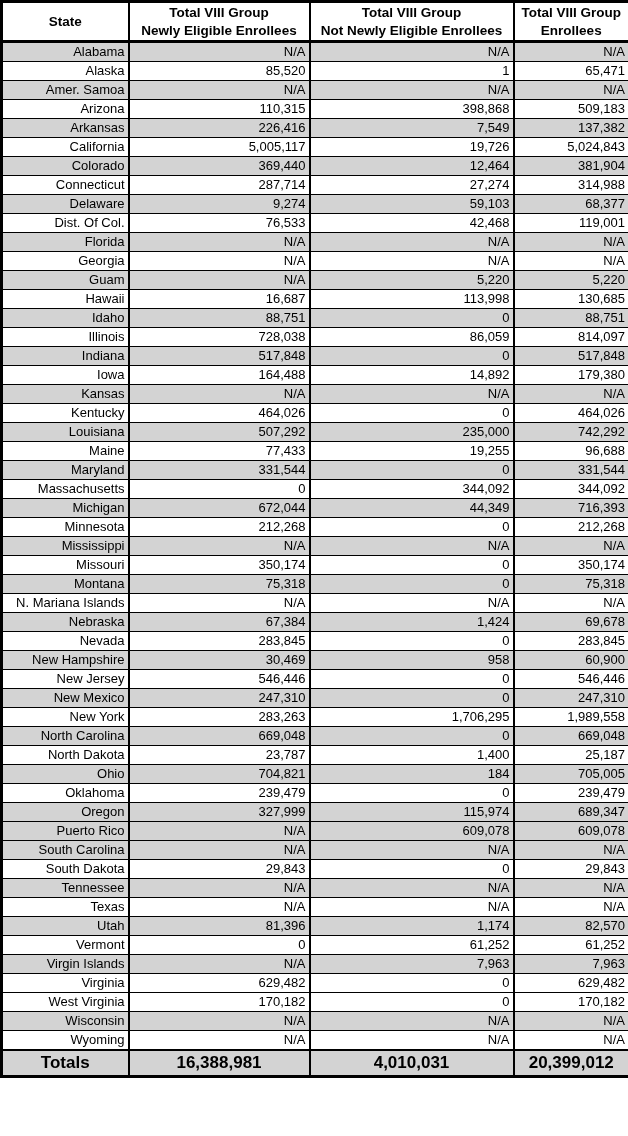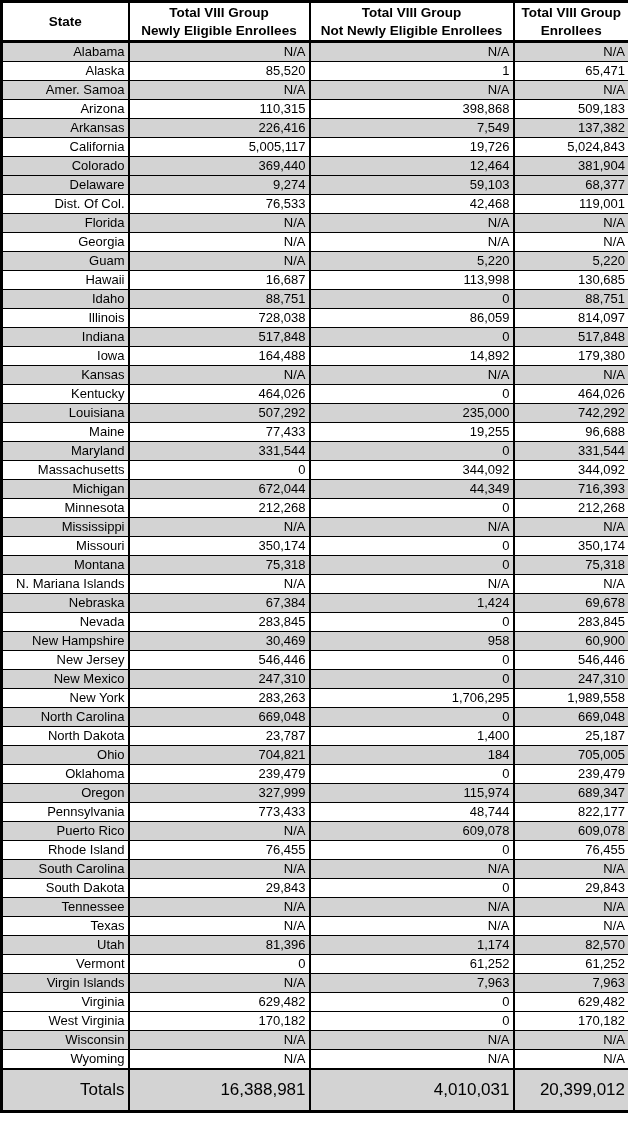--- a/index.html
+++ b/index.html
@@ -46,26 +46,26 @@
     font-size: 13px;
     line-height: 18px;
     text-align: right;
     padding: 0 3px;
     background: #ffffff;
   }
   tbody tr.shaded td {
     background: var(--shaded-row-bg);
   }
   tfoot td {
-    font-weight: normal;
+    font-weight: bold;
     font-size: 17px;
     height: 24px;
     line-height: 24px;
-    text-align: right;
-    padding: 8px 3px;
+    text-align: center;
+    padding: 0 3px;
     background: var(--shaded-row-bg);
     border-top: 2px solid var(--border-color);
   }
 </style>
 </head>
 <body>
 
 <table class="enrollment">
   <colgroup>
     <col style="width:127px">
@@ -120,20 +120,26 @@
         <td>5,005,117</td>
         <td>19,726</td>
         <td>5,024,843</td>
       </tr>
       <tr class="shaded">
         <td>Colorado</td>
         <td>369,440</td>
         <td>12,464</td>
         <td>381,904</td>
       </tr>
+      <tr>
+        <td>Connecticut</td>
+        <td>287,714</td>
+        <td>27,274</td>
+        <td>314,988</td>
+      </tr>
       <tr class="shaded">
         <td>Delaware</td>
         <td>9,274</td>
         <td>59,103</td>
         <td>68,377</td>
       </tr>
       <tr>
         <td>Dist. Of Col.</td>
         <td>76,533</td>
         <td>42,468</td>
@@ -318,37 +324,25 @@
         <td>239,479</td>
         <td>0</td>
         <td>239,479</td>
       </tr>
       <tr class="shaded">
         <td>Oregon</td>
         <td>327,999</td>
         <td>115,974</td>
         <td>689,347</td>
       </tr>
-      <tr>
-        <td>Pennsylvania</td>
-        <td>773,433</td>
-        <td>48,744</td>
-        <td>822,177</td>
-      </tr>
       <tr class="shaded">
         <td>Puerto Rico</td>
         <td>N/A</td>
         <td>609,078</td>
         <td>609,078</td>
-      </tr>
-      <tr>
-        <td>Rhode Island</td>
-        <td>76,455</td>
-        <td>0</td>
-        <td>76,455</td>
       </tr>
       <tr class="shaded">
         <td>South Carolina</td>
         <td>N/A</td>
         <td>N/A</td>
         <td>N/A</td>
       </tr>
       <tr>
         <td>South Dakota</td>
         <td>29,843</td>

